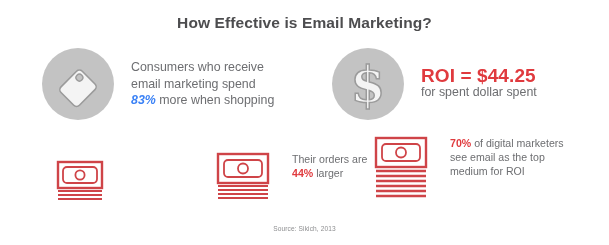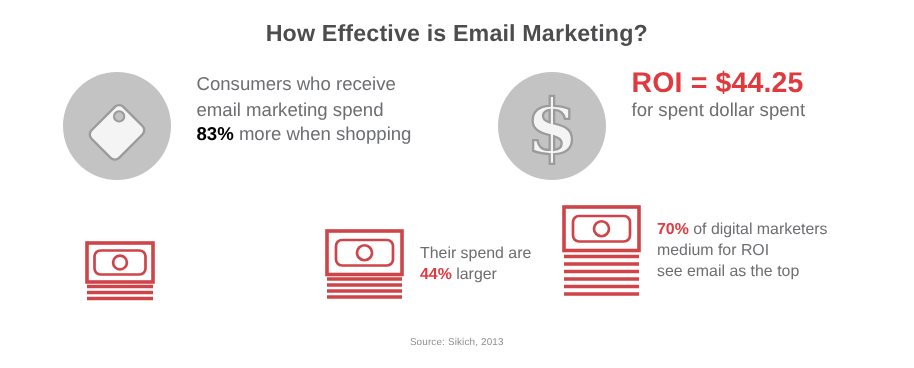--- a/index.html
+++ b/index.html
@@ -39,20 +39,21 @@
   .top-row {
     position: absolute;
     top: 48px;
     left: 0;
     width: 609px;
     height: 78px;
   }
   .stat-block {
     position: absolute;
     display: flex;
+    align-items: center;
   }
   .stat-block.left  { left: 42px;  top: 0; }
   .stat-block.right { left: 332px; top: 0; }
 
   .circle {
     width: 72px;
     height: 72px;
     border-radius: 50%;
     background: #c3c3c3;
     flex: 0 0 auto;
@@ -61,42 +62,44 @@
   .circle svg { display: block; }
 
   .stat-text {
     margin-left: 17px;
     font-size: 12.4px;
     line-height: 16.5px;
     color: #6d6e71;
     white-space: nowrap;
   }
   .stat-text .hl {
-    color: #000000;
-    font-weight: bold;
+    color: #3b82f6;
+    font-weight: bold;
+    font-style: italic;
   }
   .roi-head {
     color: #e03a3e;
     font-weight: bold;
     font-size: 19px;
     letter-spacing: 0.1px;
   }
 
   
   .bottom-row {
     position: absolute;
     top: 136px;
     left: 0;
     width: 609px;
     height: 70px;
   }
   .money-block {
     position: absolute;
     display: flex;
-    align-items: center;
+    align-items: flex-start;
+    gap: 12px;
   }
   .money-block.b1 { left: 56px;  bottom: 4px; }
   .money-block.b2 { left: 216px; bottom: 4px; }
   .money-block.b3 { left: 374px; bottom: 4px; }
 
   .money-icon { flex: 0 0 auto; display: block; }
 
   .money-text {
     margin-left: 10px;
     font-size: 10.6px;
@@ -179,41 +182,41 @@
       <svg class="money-icon" width="54" height="50" viewBox="0 0 54 50" aria-hidden="true">
         <rect x="2" y="2" width="50" height="29" fill="none" stroke="#cf4448" stroke-width="2.4"></rect>
         <rect x="8" y="8" width="38" height="17" rx="4" fill="none" stroke="#cf4448" stroke-width="1.8"></rect>
         <circle cx="27" cy="16.5" r="5" fill="none" stroke="#cf4448" stroke-width="1.8"></circle>
         <line x1="2" y1="34" x2="52" y2="34" stroke="#cf4448" stroke-width="2.2"></line>
         <line x1="2" y1="38" x2="52" y2="38" stroke="#cf4448" stroke-width="2.2"></line>
         <line x1="2" y1="42" x2="52" y2="42" stroke="#cf4448" stroke-width="2.2"></line>
         <line x1="2" y1="46" x2="52" y2="46" stroke="#cf4448" stroke-width="2.2"></line>
       </svg>
       <div class="money-text">
-        <div>Their spend are</div>
+        <div>Their orders are</div>
         <div><span class="hl">44%</span><span> larger</span></div>
       </div>
     </div>
 
     <div class="money-block b3">
       <svg class="money-icon" width="54" height="66" viewBox="0 0 54 66" aria-hidden="true">
         <rect x="2" y="2" width="50" height="29" fill="none" stroke="#cf4448" stroke-width="2.4"></rect>
         <rect x="8" y="8" width="38" height="17" rx="4" fill="none" stroke="#cf4448" stroke-width="1.8"></rect>
         <circle cx="27" cy="16.5" r="5" fill="none" stroke="#cf4448" stroke-width="1.8"></circle>
         <line x1="2" y1="35" x2="52" y2="35" stroke="#cf4448" stroke-width="2.4"></line>
         <line x1="2" y1="40" x2="52" y2="40" stroke="#cf4448" stroke-width="2.4"></line>
         <line x1="2" y1="45" x2="52" y2="45" stroke="#cf4448" stroke-width="2.4"></line>
         <line x1="2" y1="50" x2="52" y2="50" stroke="#cf4448" stroke-width="2.4"></line>
         <line x1="2" y1="55" x2="52" y2="55" stroke="#cf4448" stroke-width="2.4"></line>
         <line x1="2" y1="60" x2="52" y2="60" stroke="#cf4448" stroke-width="2.4"></line>
       </svg>
       <div class="money-text">
         <div><span class="hl">70%</span><span> of digital marketers</span></div>
+        <div>see email as the top</div>
         <div>medium for ROI</div>
-        <div>see email as the top</div>
       </div>
     </div>
 
   </div>
 
   <div class="source">Source: Sikich, 2013</div>
 
 </div>
 
 </body></html>

